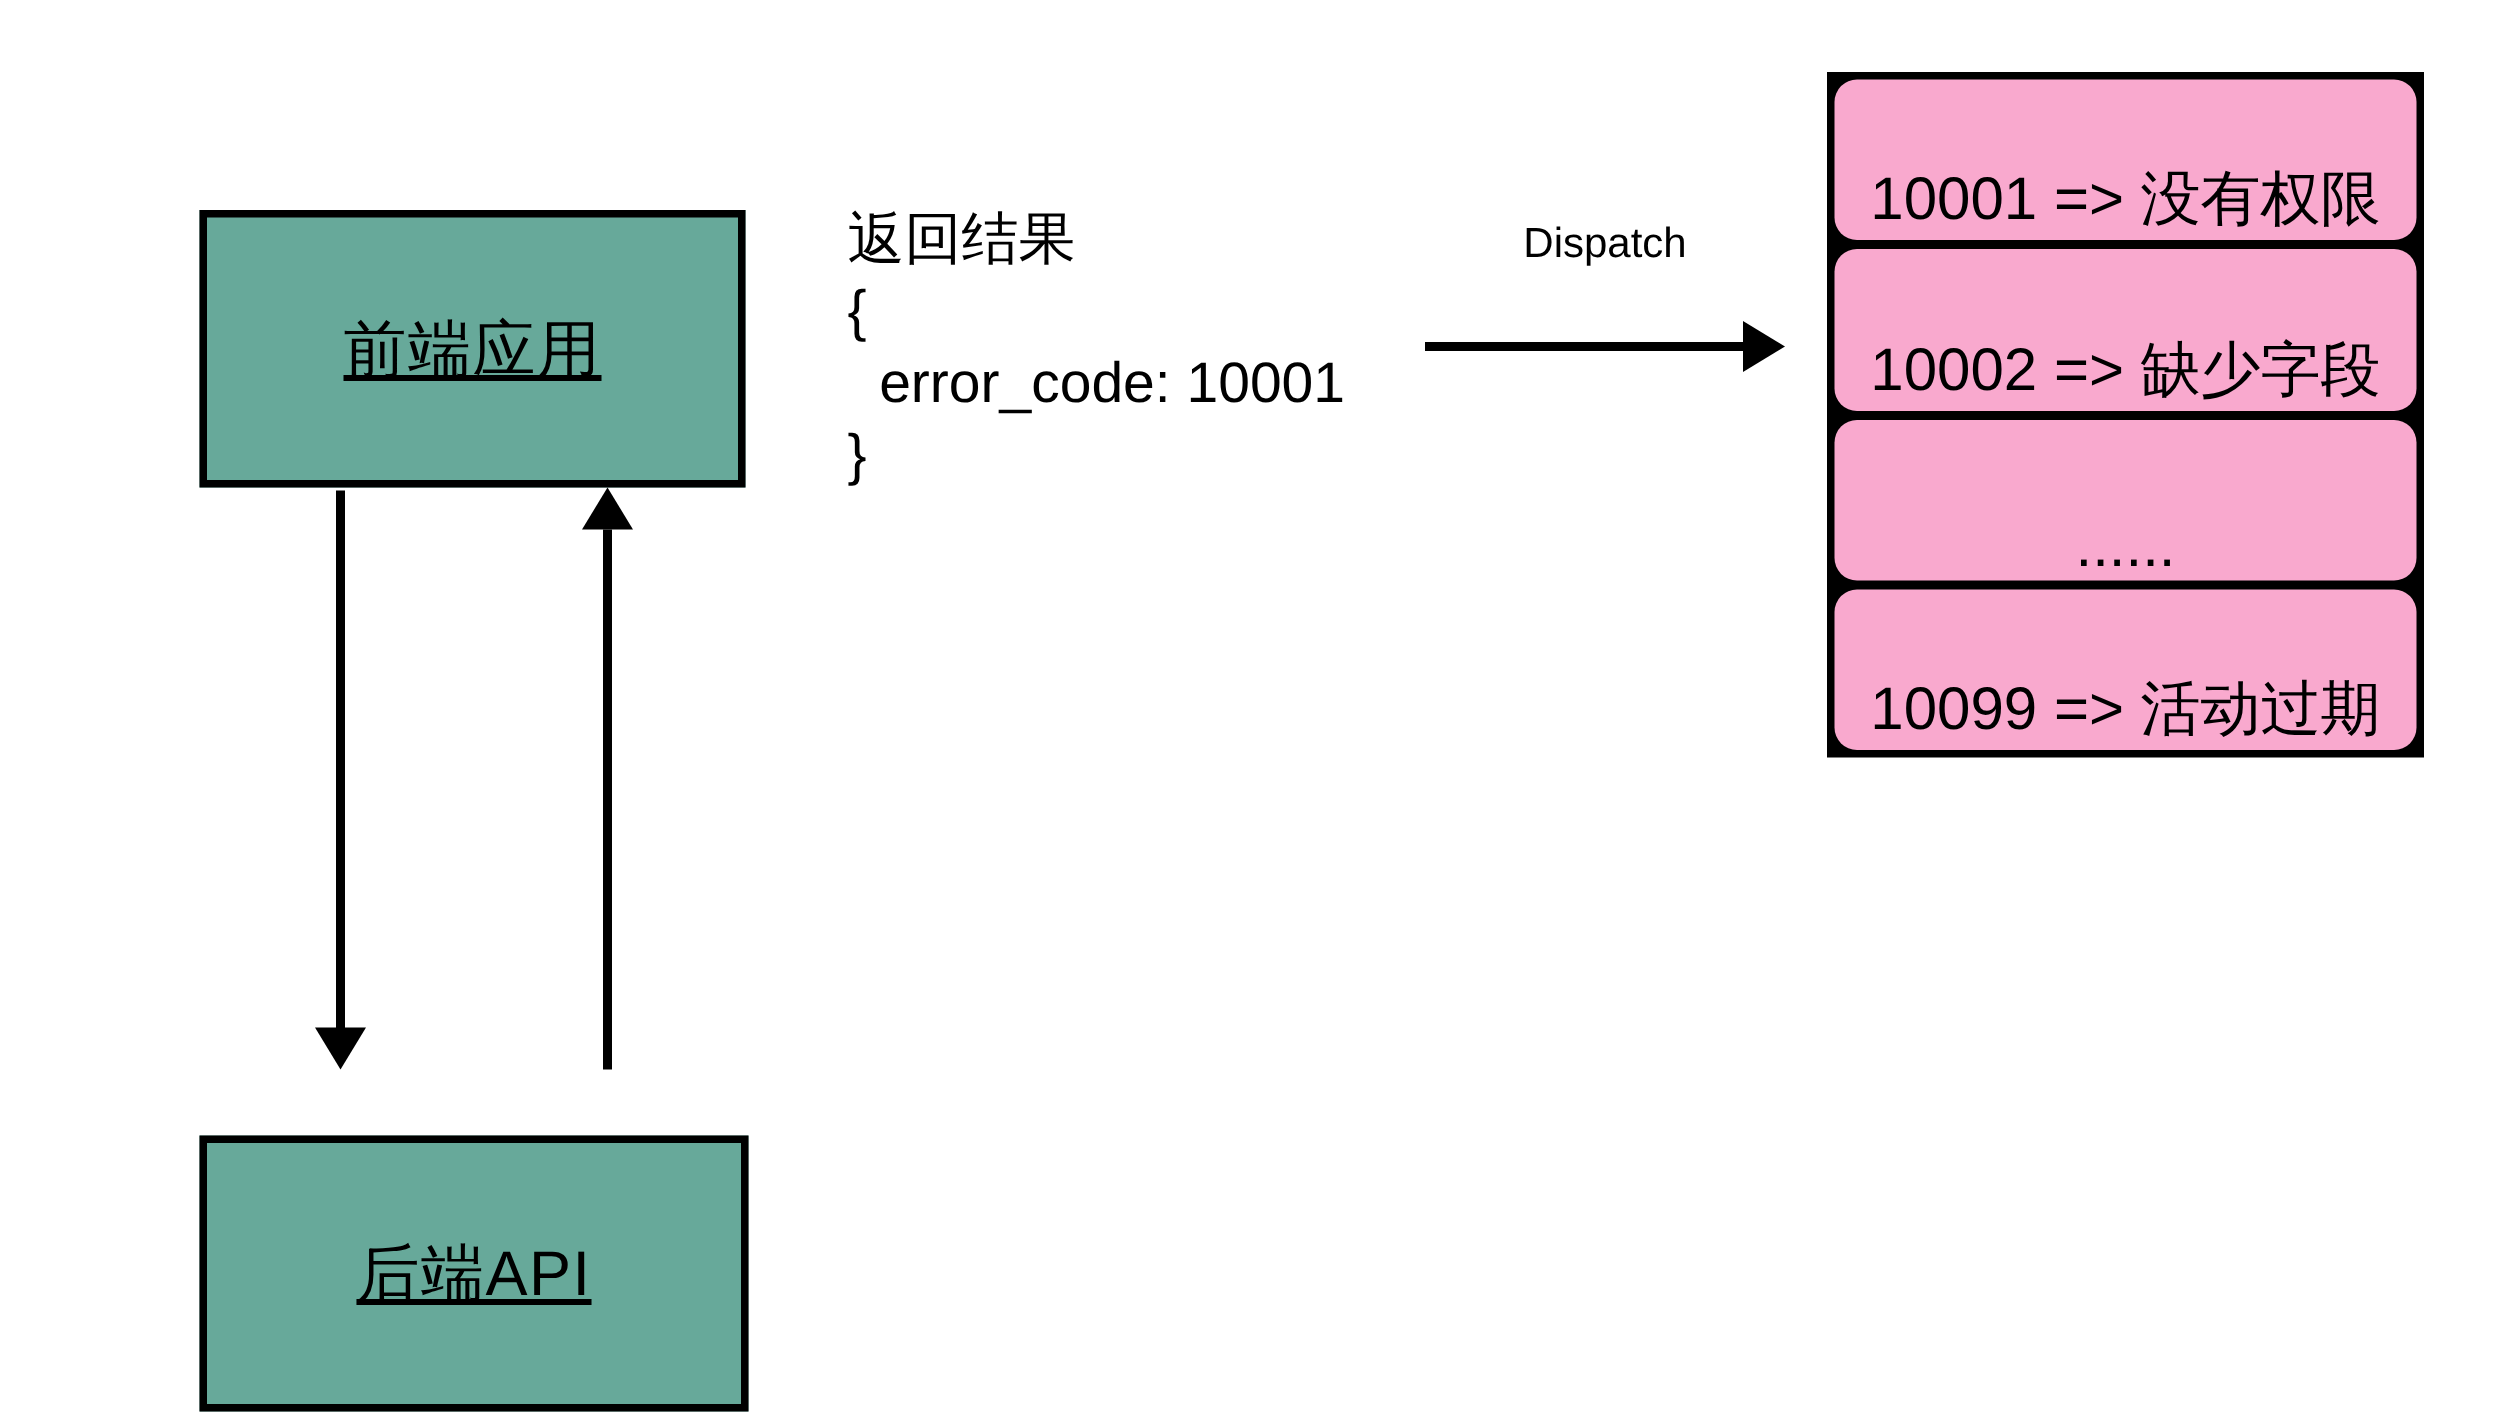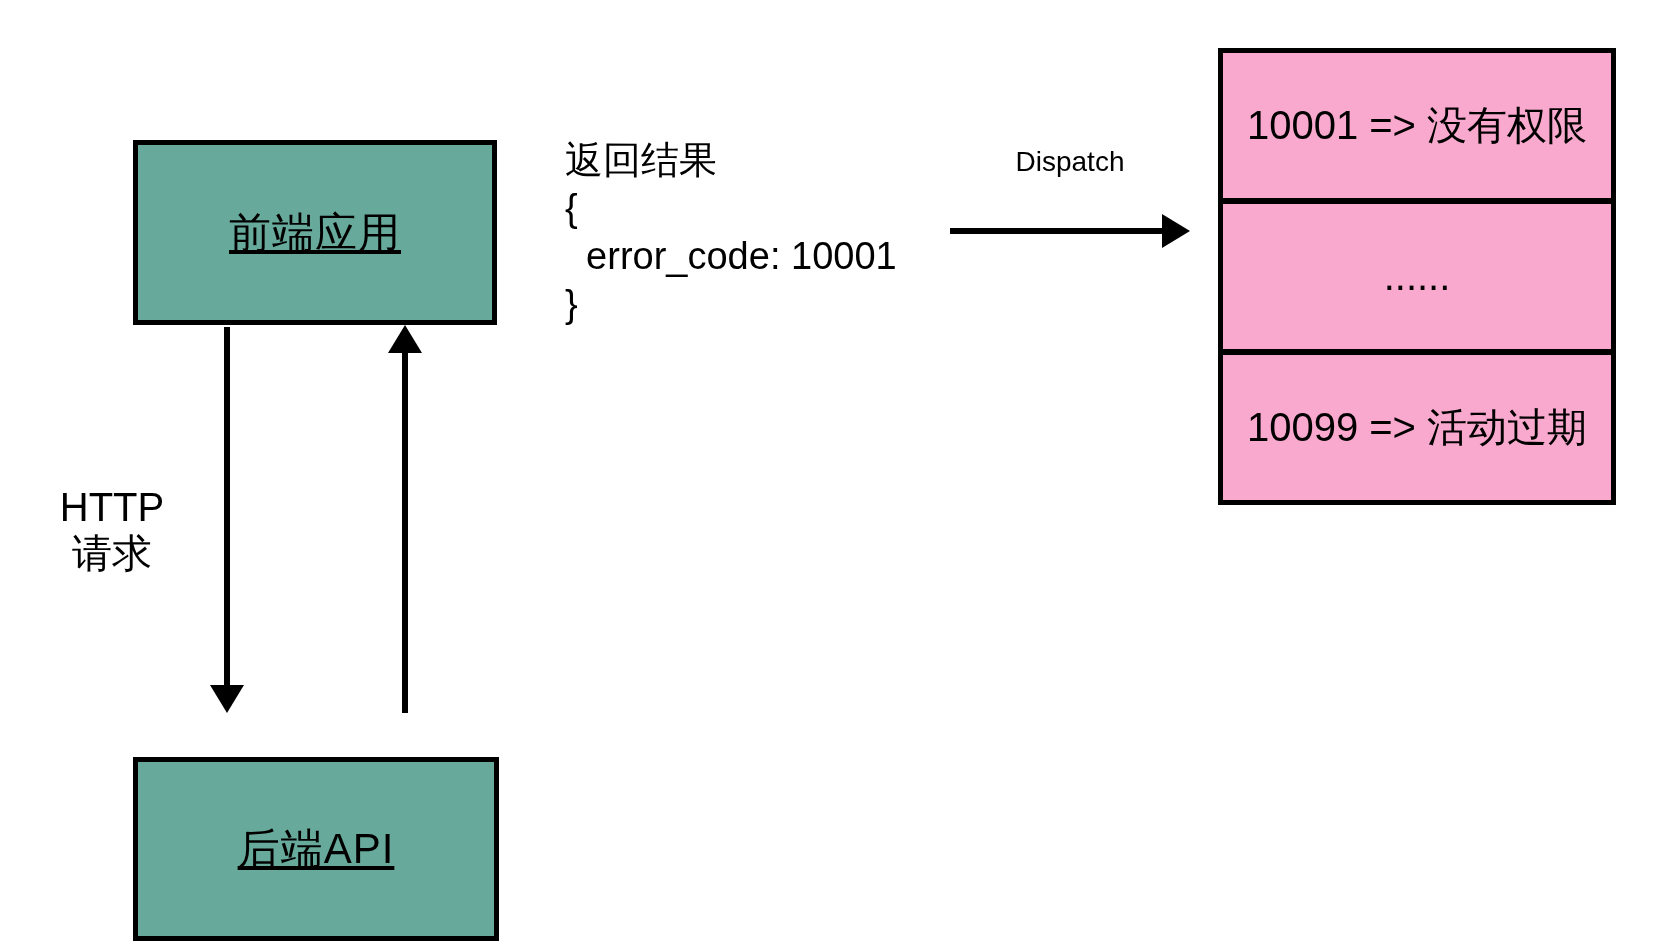--- a/index.html
+++ b/index.html
@@ -114,61 +114,63 @@
     background: var(--stroke);
     padding: 5px;
     display: flex;
     flex-direction: column;
     gap: 6px;
   }
   .error-row {
     flex: 1;
     background: var(--table-row-fill);
     display: flex;
-    align-items: center;
+    align-items: flex-end;
     justify-content: center;
     font-size: 40px;
     white-space: nowrap;
+    border-radius: 15px;
   }
 </style>
 </head>
 <body>
 
 <div class="canvas">
 
   <div class="node front">
     <span>前端应用</span>
   </div>
 
   <div class="node back">
     <span>后端API</span>
   </div>
 
   <div class="vline line-request"></div>
   <div class="head-down"></div>
-  <div class="side-label label-request">HTTP
-请求</div>
 
   <div class="vline line-response"></div>
   <div class="head-up"></div>
 
   <div class="result-block">返回结果
 {
   error_code: 10001
 }</div>
 
   <div class="dispatch-label">Dispatch</div>
   <div class="dispatch-line"></div>
   <div class="dispatch-head"></div>
 
   <div class="error-table">
     <div class="error-row">
       <span>10001 =&gt; 没有权限</span>
     </div>
     <div class="error-row">
+      <span>10002 =&gt; 缺少字段</span>
+    </div>
+    <div class="error-row">
       <span>......</span>
     </div>
     <div class="error-row">
       <span>10099 =&gt; 活动过期</span>
     </div>
   </div>
 
 </div>
 
 </body></html>

